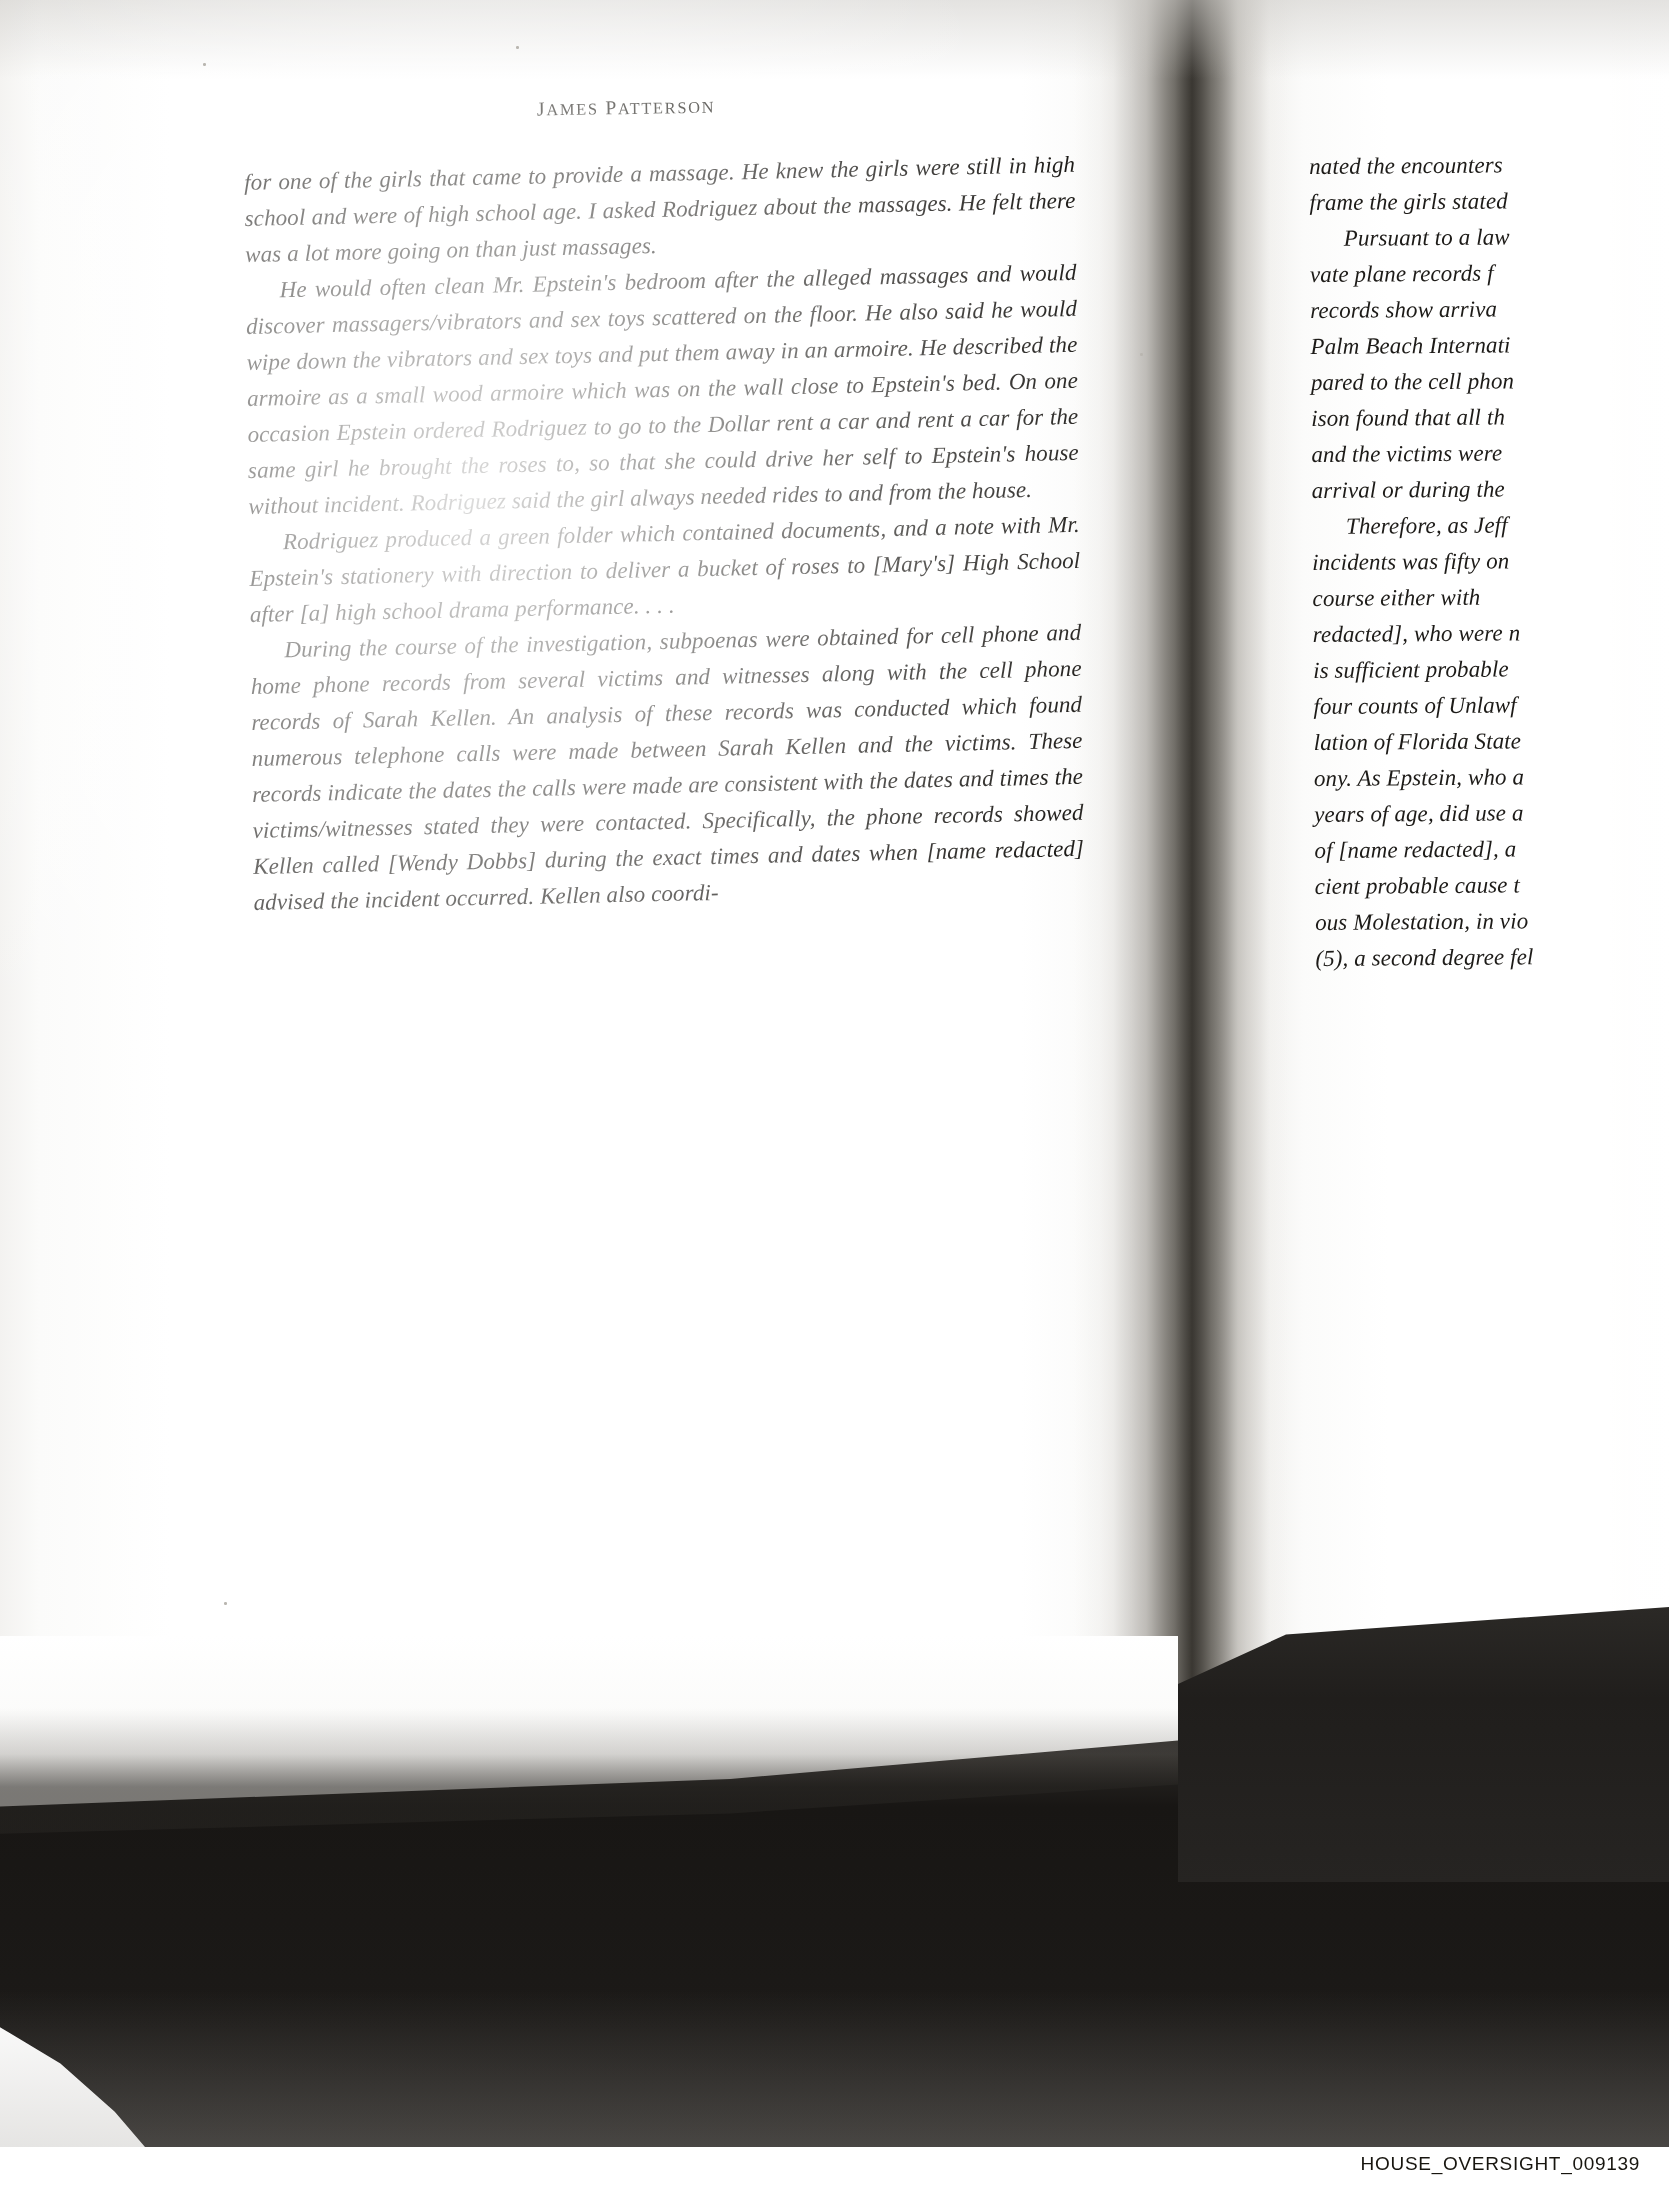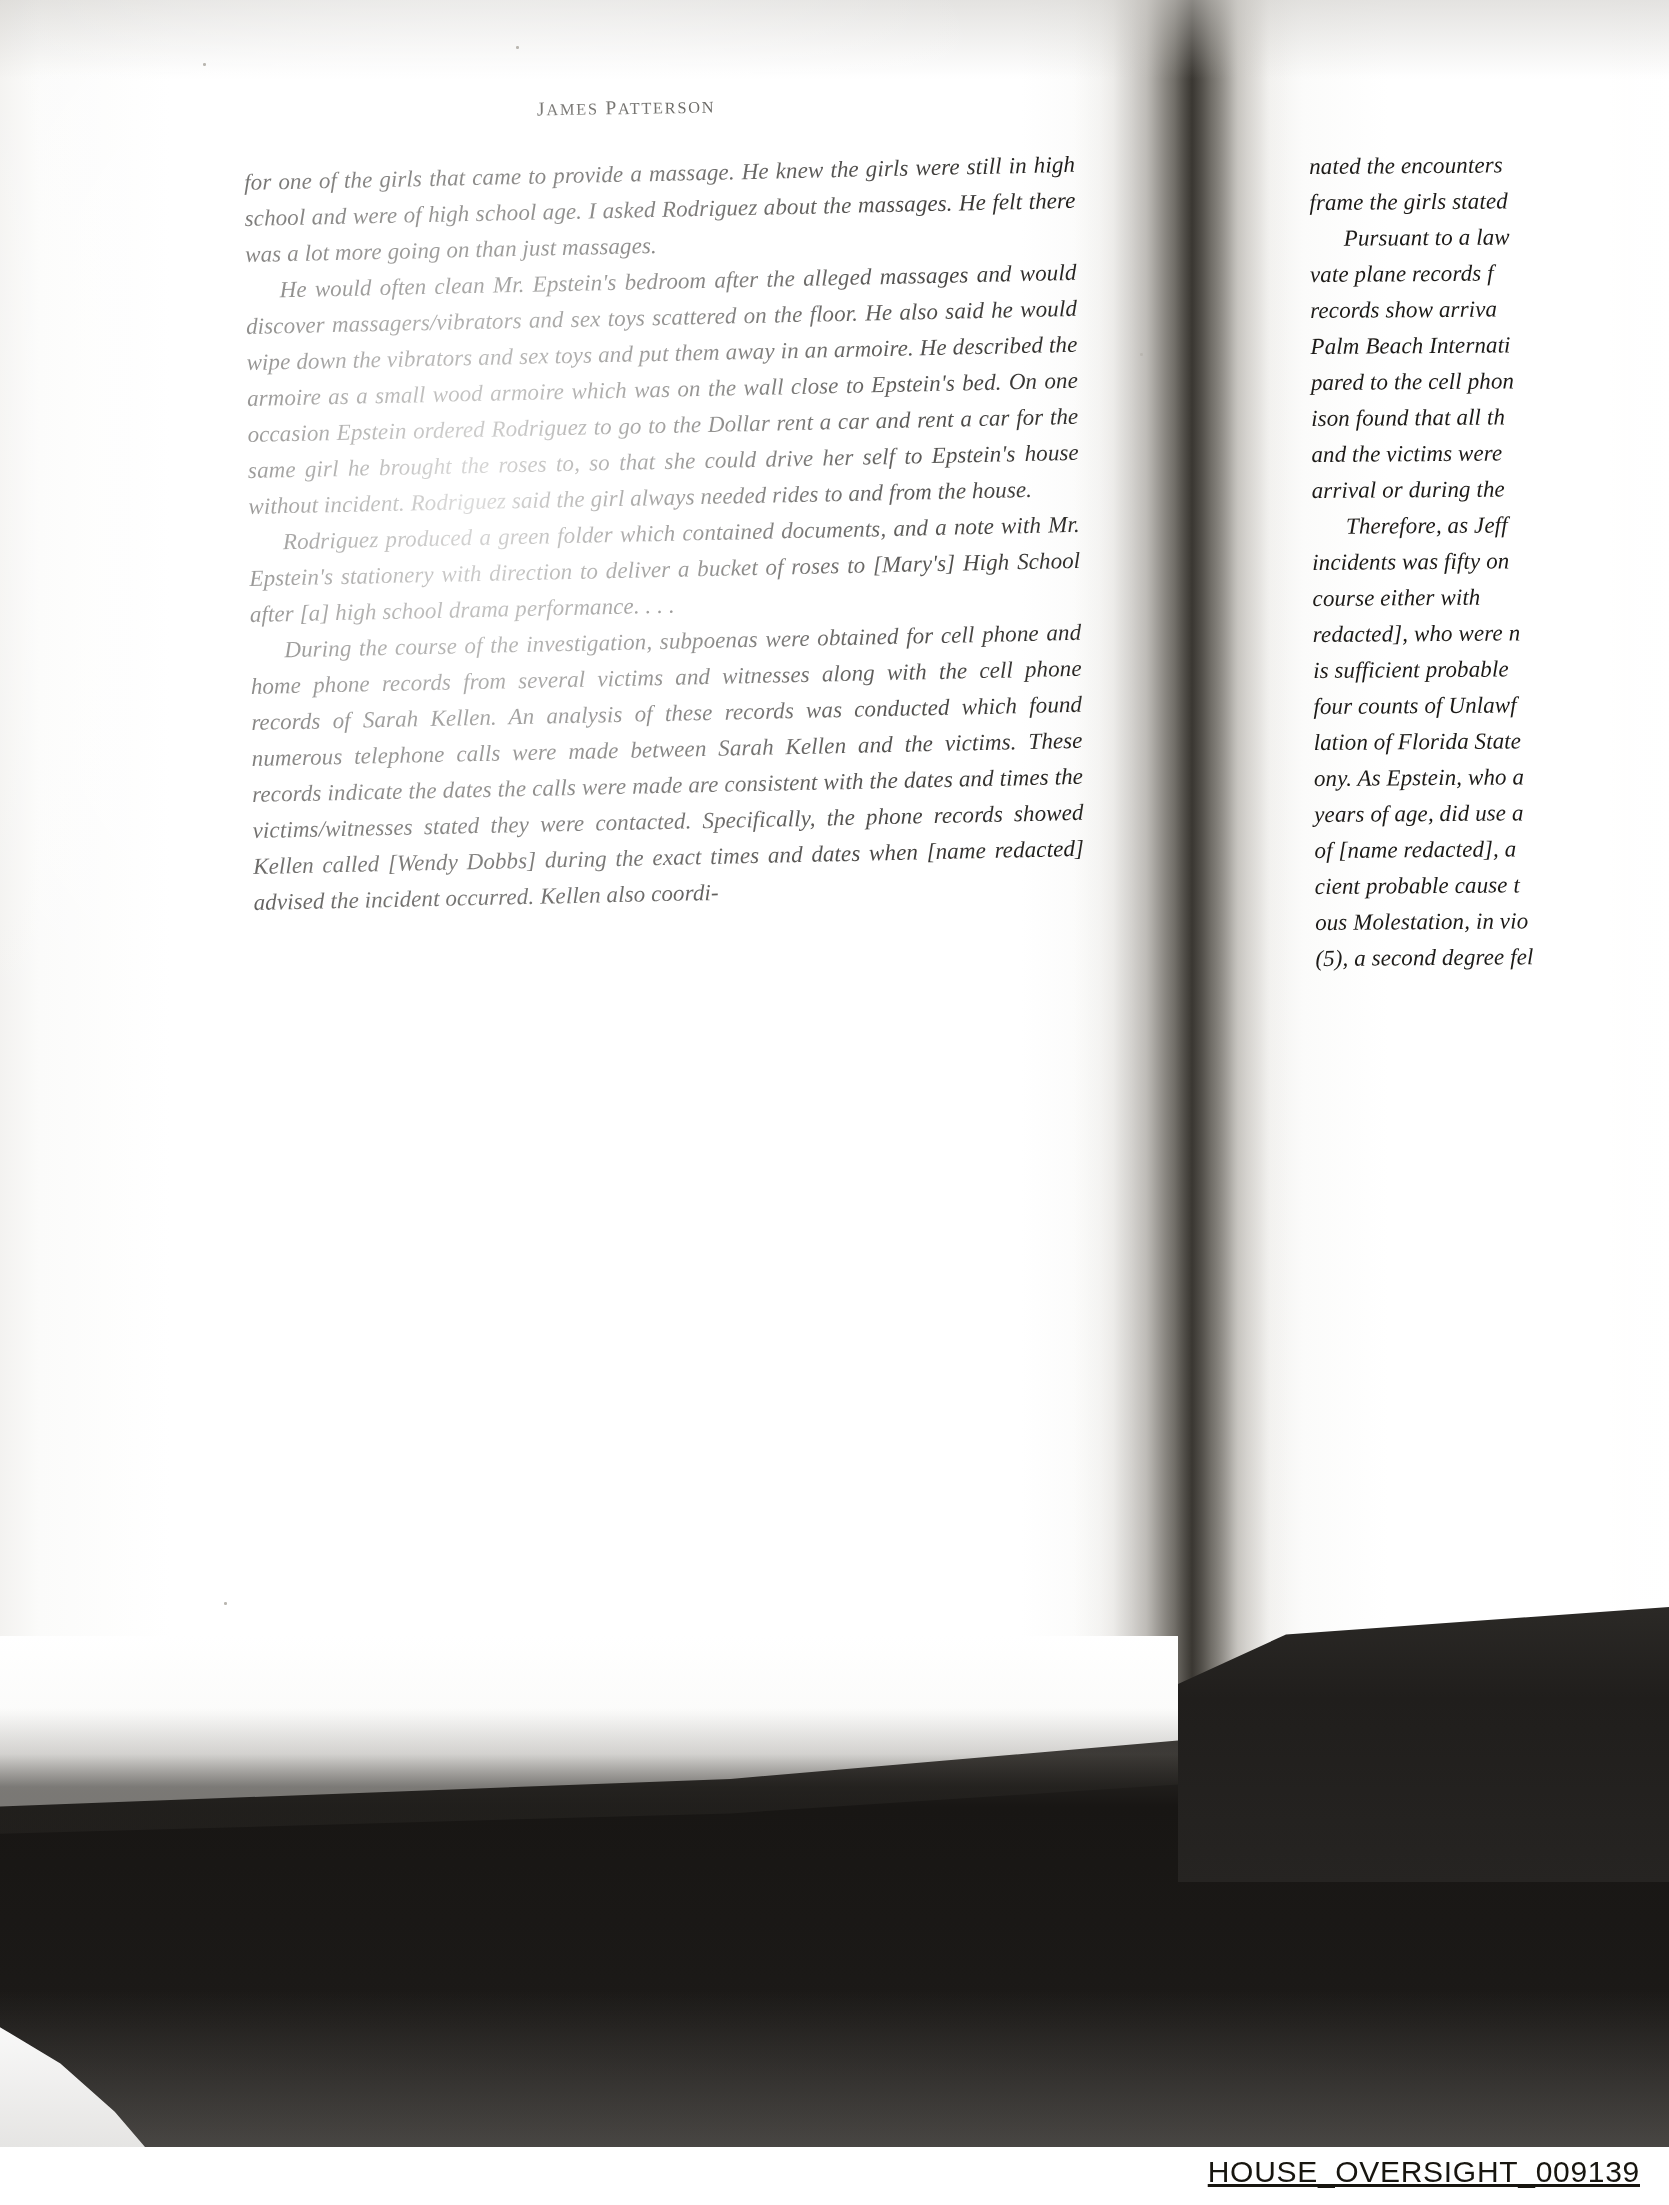--- a/index.html
+++ b/index.html
@@ -235,27 +235,26 @@
     width: 131px;
     height: 105px;
     background: #ffffff;
     clip-path: polygon(0% 0%, 95% 96%, 0% 100%);
   }
 
   
   #footer-stamp {
     position: absolute;
     right: 29px;
-    bottom: 16px;
+    bottom: 30px;
     font-family: "Liberation Sans", sans-serif;
-    font-size: 30px;
+    font-size: 19px;
     letter-spacing: 0.7px;
     color: #17150f;
     white-space: nowrap;
-    text-decoration: underline;
   }
 
   
   .speck {
     position: absolute;
     width: 2.6px; height: 2.6px;
     background: #b9b6b0;
     border-radius: 50%;
   }
 </style>

